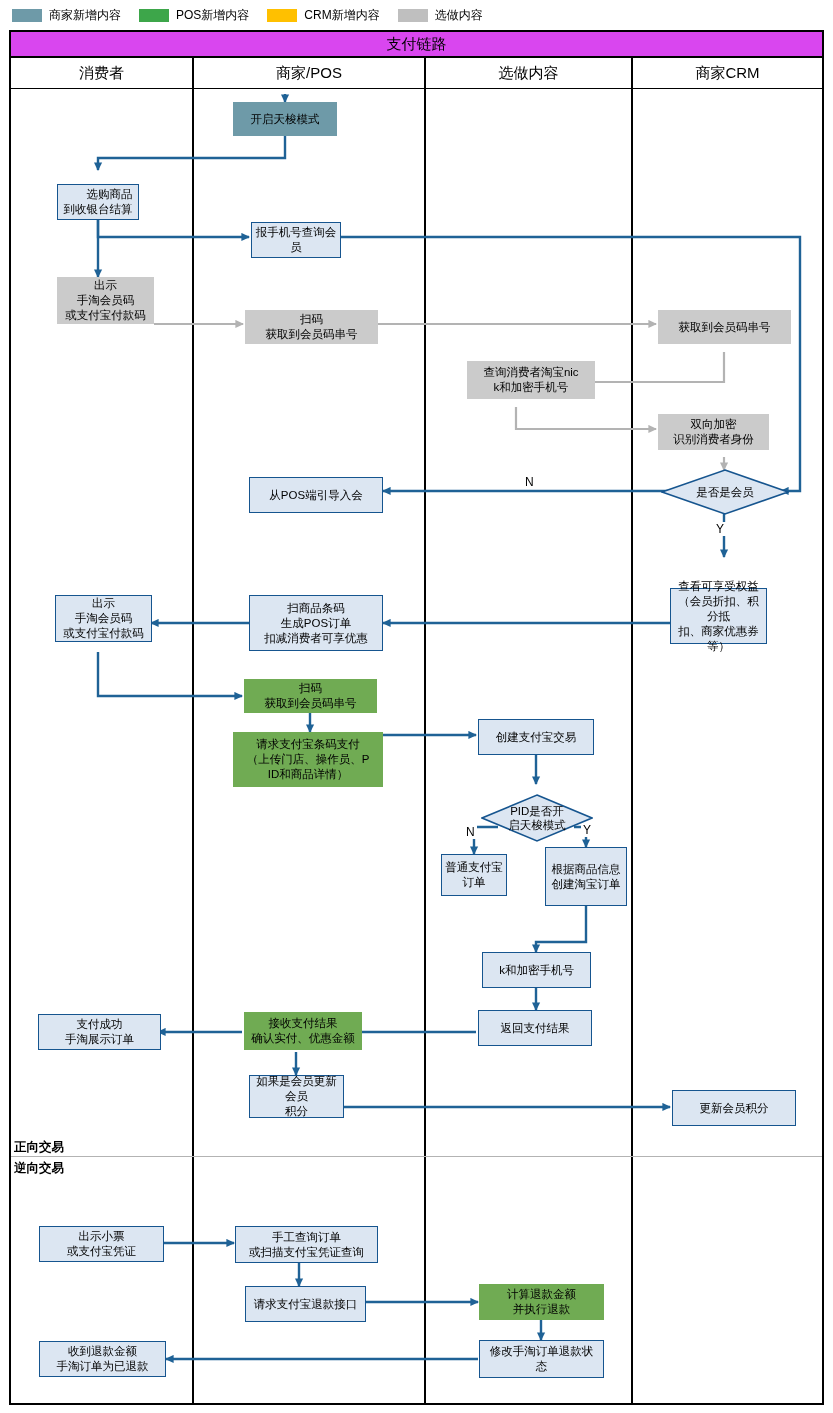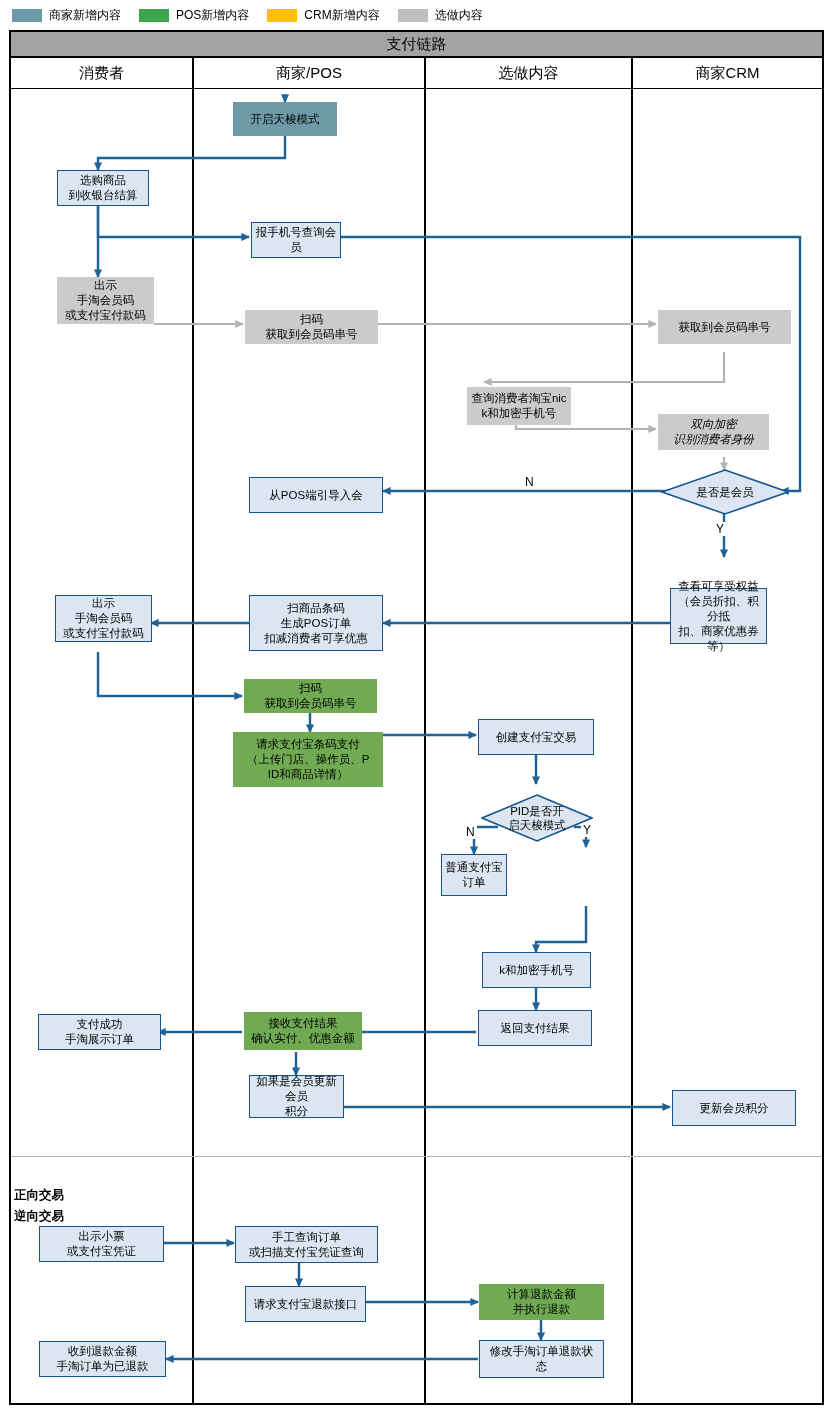--- a/index.html
+++ b/index.html
@@ -48,21 +48,21 @@
     left:9px; top:30px;
     width:815px; height:1375px;
     border:2px solid #000;
     box-sizing:border-box;
     background:#fff;
   }
   #title-bar{
     position:absolute;
     left:0; top:0;
     width:811px; height:26px;
-    background:#a3a3a3;
+    background:#d946ef;
     border-bottom:2px solid #000;
     box-sizing:border-box;
     display:flex;align-items:center;justify-content:center;
     font-size:15px;
   }
   .col-head{
     position:absolute;
     top:26px;
     height:30px;
     display:flex;align-items:center;justify-content:center;
@@ -80,21 +80,20 @@
     height:1px;
     background:#b3b3b3;
     left:0;
     width:811px;
   }
   .sec-label{
     position:absolute;
     font-size:12.5px;
     font-weight:bold;
     white-space:nowrap;
-    margin-top:48px;
   }
 
   
   .node{
     position:absolute;
     box-sizing:border-box;
     display:flex;
     align-items:center;
     justify-content:center;
     text-align:center;
@@ -252,33 +251,33 @@
       </g>
     </svg>
 
     <div class="edge-label" style="left:512px; top:443px;">N</div>
     <div class="edge-label" style="left:703px; top:490px;">Y</div>
     <div class="edge-label" style="left:453px; top:793px;">N</div>
     <div class="edge-label" style="left:570px; top:791px;">Y</div>
 
     <div class="node teal" style="left:222px; top:70px; width:104px; height:27px;">开启天梭模式</div>
 
-    <div class="node blue" style="left:46px; top:138px; width:92px; height:31px;">选购商品<br>到收银台结算</div>
+    <div class="node blue" style="left:46px; top:152px; width:82px; height:31px;text-align:right;">选购商品<br>到收银台结算</div>
 
     <div class="node blue" style="left:240px; top:190px; width:90px; height:31px;">报手机号查询会<br>员</div>
 
     <div class="node gray" style="left:46px; top:245px; width:97px; height:47px;">出示<br>手淘会员码<br>或支付宝付款码</div>
 
     <div class="node gray" style="left:234px; top:278px; width:133px; height:29px;">扫码<br>获取到会员码串号</div>
 
     <div class="node gray" style="left:647px; top:278px; width:133px; height:29px;">获取到会员码串号</div>
 
-    <div class="node gray" style="left:456px; top:355px; width:104px; height:38px;">查询消费者淘宝nic<br>k和加密手机号</div>
-
-    <div class="node gray" style="left:647px; top:382px; width:111px; height:36px;font-style:italic;">双向加密<br>识别消费者身份</div>
+    <div class="node gray" style="left:456px; top:329px; width:128px; height:38px;">查询消费者淘宝nic<br>k和加密手机号</div>
+
+    <div class="node gray" style="left:647px; top:382px; width:111px; height:36px;">双向加密<br>识别消费者身份</div>
 
     <div class="diamond" style="left:650px; top:437px; width:128px; height:46px;">
       <svg width="128" height="46" viewBox="0 0 128 46">
         <polygon points="64,1 127,23 64,45 1,23" fill="#dce6f2" stroke="#16558f" stroke-width="1.6"></polygon>
       </svg>
       <div class="dlabel">是否是会员</div>
     </div>
 
     <div class="node blue" style="left:238px; top:445px; width:134px; height:29px;">从POS端引导入会</div>
 
@@ -296,20 +295,21 @@
 
     <div class="diamond" style="left:470px; top:762px; width:112px; height:48px;">
       <svg width="112" height="48" viewBox="0 0 112 48">
         <polygon points="56,1 111,24 56,47 1,24" fill="#dce6f2" stroke="#16558f" stroke-width="1.6"></polygon>
       </svg>
       <div class="dlabel">PID是否开<br>启天梭模式</div>
     </div>
 
     <div class="node blue" style="left:430px; top:822px; width:66px; height:42px;">普通支付宝<br>订单</div>
 
+    <div class="node blue" style="left:534px; top:815px; width:82px; height:59px;">根据商品信息<br>创建淘宝订单</div>
 
     <div class="node blue" style="left:471px; top:920px; width:109px; height:35px;">k和加密手机号</div>
 
     <div class="node blue" style="left:467px; top:978px; width:114px; height:36px;">返回支付结果</div>
 
     <div class="node green" style="left:233px; top:980px; width:118px; height:38px;">接收支付结果<br>确认实付、优惠金额</div>
 
     <div class="node blue" style="left:27px; top:982px; width:123px; height:33px;">支付成功<br>手淘展示订单</div>
 
     <div class="node blue" style="left:238px; top:1043px; width:95px; height:43px;">如果是会员更新会员<br>积分</div>

